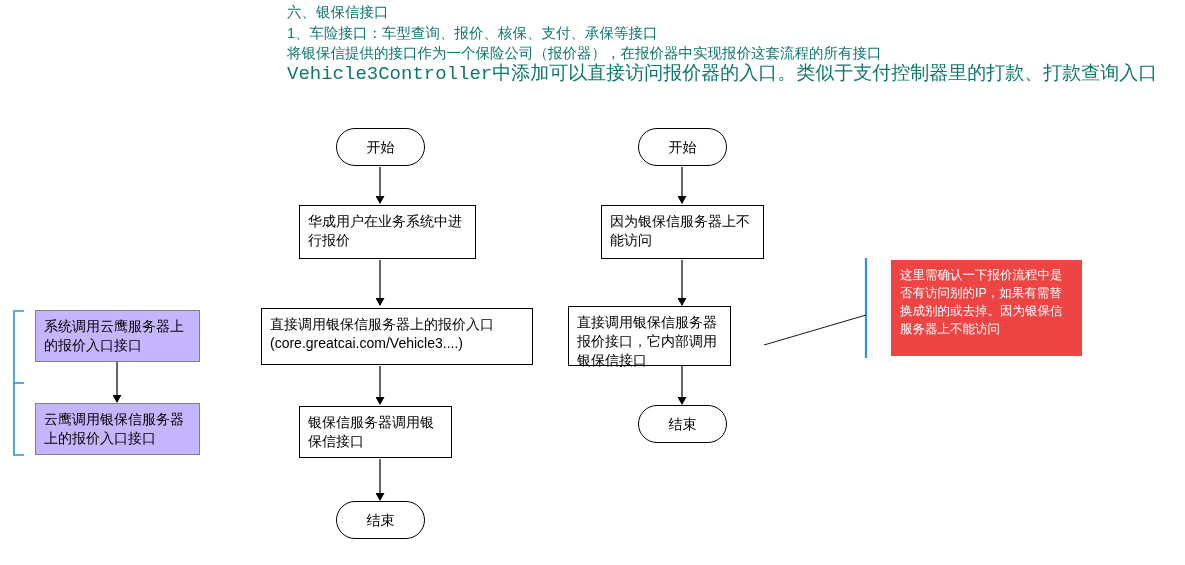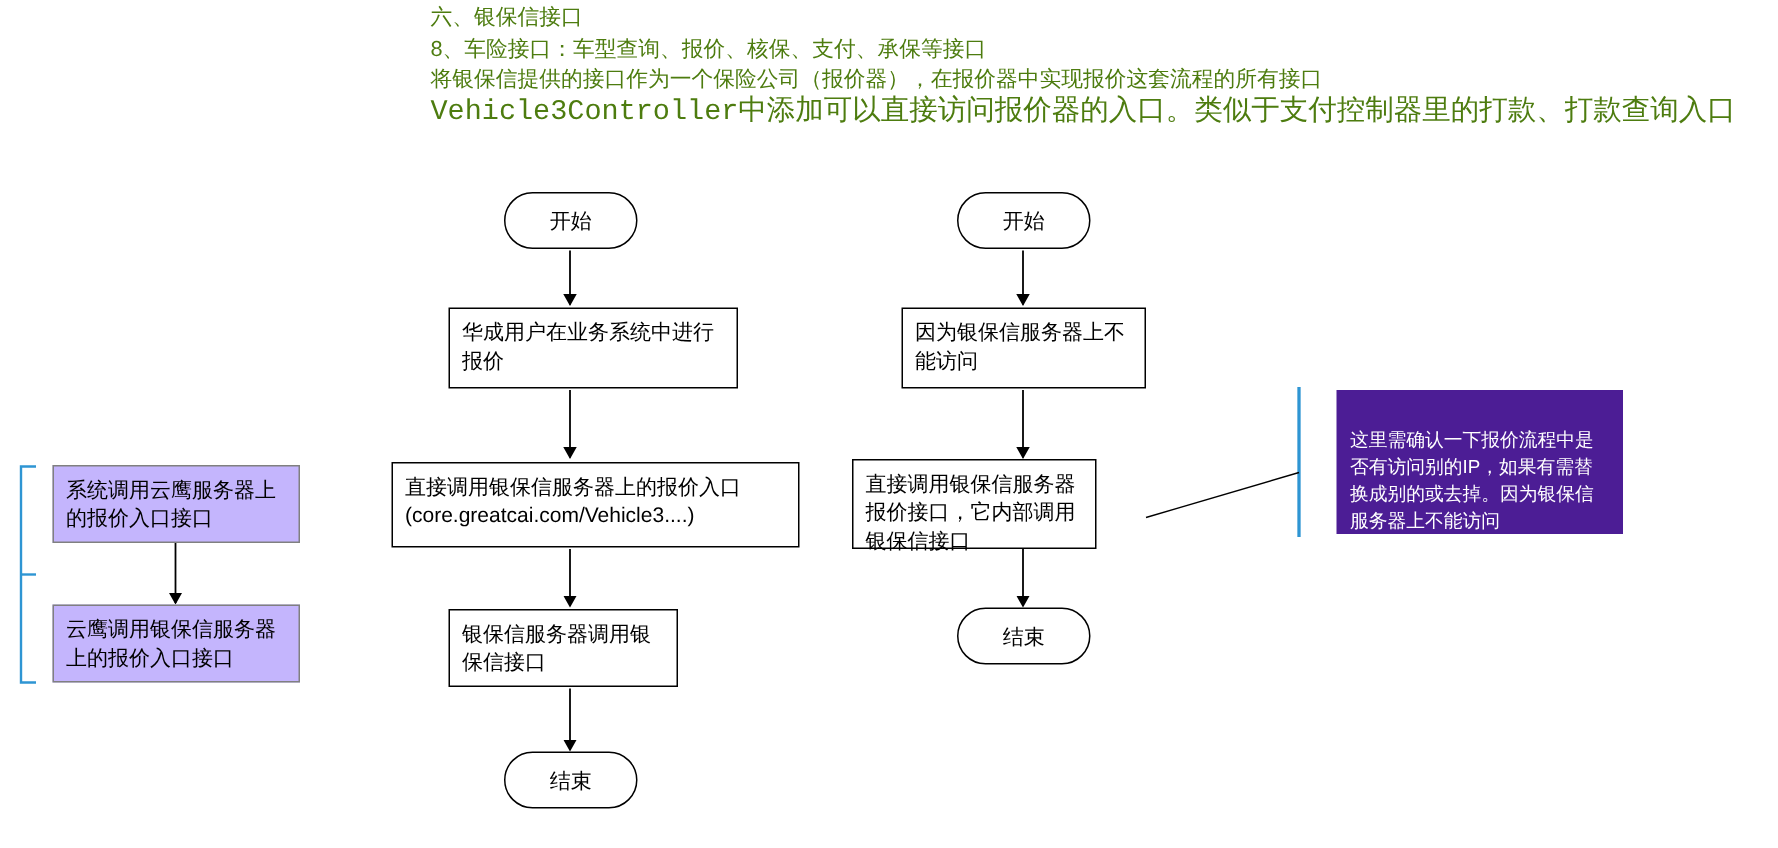--- a/index.html
+++ b/index.html
@@ -23,21 +23,21 @@
   .header-text {
     position: absolute;
     left: 287px;
     top: 2px;
     width: 880px;
   }
   .header-line {
     font-size: 14.5px;
     line-height: 20.5px;
     white-space: nowrap;
-    color: #4d7c0f;
+    color: #0f766e;
   }
   .header-line.mono {
     font-family: "Liberation Mono", "DejaVu Sans Mono", monospace;
     font-size: 19px;
   }
 
   
   .node {
     position: absolute;
     box-sizing: border-box;
@@ -57,46 +57,46 @@
     padding: 0;
   }
   .node.process {
     text-align: left;
   }
   .node.grey {
     background: #c4b5fd;
     border: 1px solid #808080;
   }
   .node.note {
-    background: #4c1d95;
+    background: #ef4444;
     border: none;
     color: #ffffff;
     font-size: 12.5px;
     line-height: 18px;
-    padding: 24px 9px;
+    padding: 6px 9px;
   }
 
   
   svg.wires {
     position: absolute;
     left: 0;
     top: 0;
     width: 1185px;
     height: 565px;
     pointer-events: none;
   }
 </style>
 </head>
 <body>
 
 <div id="page">
 
   <div class="header-text">
     <div class="header-line">六、银保信接口</div>
-    <div class="header-line">8、车险接口：车型查询、报价、核保、支付、承保等接口</div>
+    <div class="header-line">1、车险接口：车型查询、报价、核保、支付、承保等接口</div>
     <div class="header-line">将银保信提供的接口作为一个保险公司（报价器），在报价器中实现报价这套流程的所有接口</div>
     <div class="header-line mono">Vehicle3Controller中添加可以直接访问报价器的入口。类似于支付控制器里的打款、打款查询入口</div>
   </div>
 
   <svg class="wires" viewBox="0 0 1185 565">
     <defs>
       <marker id="arrow" markerWidth="9" markerHeight="9" refX="7" refY="4.5" orient="auto" markerUnits="userSpaceOnUse">
         <path d="M0,0 L8,4.5 L0,9 z" fill="#000000"></path>
       </marker>
     </defs>
@@ -117,21 +117,21 @@
     <line x1="14" y1="383" x2="24" y2="383" stroke="#2e95d3" stroke-width="1.6"></line>
 
     <line x1="866" y1="258" x2="866" y2="358" stroke="#2e95d3" stroke-width="2.2"></line>
     <line x1="866" y1="315" x2="764" y2="345" stroke="#000" stroke-width="0.9"></line>
   </svg>
 
   <div class="node terminator" style="left:336px; top:128px; width:89px; height:38px;">
     <span>开始</span>
   </div>
 
-  <div class="node process" style="left:299px; top:205px; width:193px; height:54px;">
+  <div class="node process" style="left:299px; top:205px; width:177px; height:54px;">
     <span>华成用户在业务系统中进行报价</span>
   </div>
 
   <div class="node process" style="left:261px; top:308px; width:272px; height:57px;">
     <span>直接调用银保信服务器上的报价入口(core.greatcai.com/Vehicle3....)</span>
   </div>
 
   <div class="node process" style="left:299px; top:406px; width:153px; height:52px;">
     <span>银保信服务器调用银保信接口</span>
   </div>

